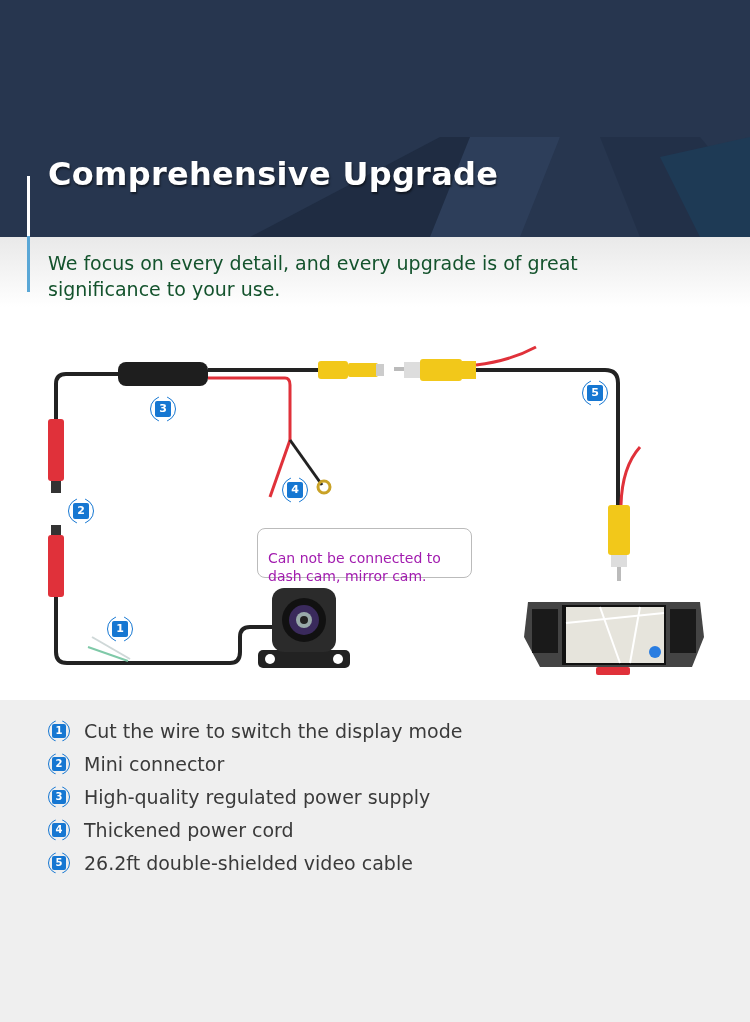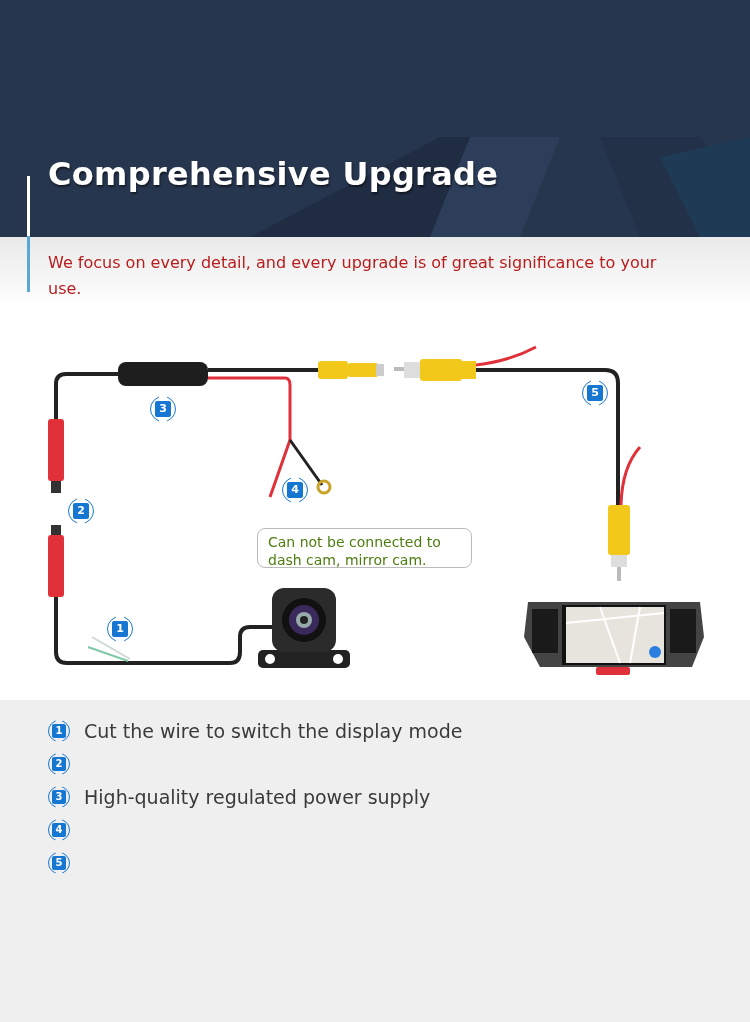--- a/index.html
+++ b/index.html
@@ -4,24 +4,24 @@
 <style>
   html,body{margin:0;padding:0;}
   body{width:750px;height:1022px;position:relative;overflow:hidden;background:#efefef;font-family:"DejaVu Sans","Liberation Sans",sans-serif;}
   .top{position:absolute;left:0;top:0;width:750px;height:137px;background:#27364f;}
   .hero{position:absolute;left:0;top:137px;width:750px;height:100px;background:#27364f;overflow:hidden;}
   .hero svg{position:absolute;left:0;top:0;}
   .title{position:absolute;left:48px;top:155px;color:#fff;font-size:32px;font-weight:bold;letter-spacing:0.3px;text-shadow:1px 2px 2px rgba(0,0,0,0.5);}
   .accent{position:absolute;left:27px;top:176px;width:3px;height:116px;background:#5aa7d6;}
   .accent-top{position:absolute;left:27px;top:176px;width:3px;height:60px;background:#ffffff;}
   .sub-band{position:absolute;left:0;top:237px;width:750px;height:70px;background:linear-gradient(#e9e9e9,#ffffff);}
-  .subtitle{position:absolute;left:48px;top:250px;width:640px;color:#b91c1c;font-size:16px;line-height:26px;}
+  .subtitle{position:absolute;left:48px;top:250px;width:640px;color:#14532d;font-size:19px;line-height:26px;}
   .diagram{position:absolute;left:0;top:307px;width:750px;height:393px;background:#ffffff;}
   .diagram svg{position:absolute;left:0;top:0;}
-  .bubble{position:absolute;left:257px;top:528px;width:215px;height:40px;border:1px solid #bbb;border-radius:8px;background:#fff;color:#4d7c0f;font-size:14px;line-height:18px;padding:4px 10px;box-sizing:border-box;}
+  .bubble{position:absolute;left:257px;top:528px;width:215px;height:50px;border:1px solid #bbb;border-radius:8px;background:#fff;color:#a21caf;font-size:14px;line-height:18px;padding:20px 10px;box-sizing:border-box;}
   .badge{position:absolute;width:16px;height:16px;background:#1677d2;color:#fff;font-size:11px;font-weight:bold;text-align:center;line-height:16px;border-radius:2px;}
   .badge::before,.badge::after{content:"";position:absolute;left:-5px;top:-5px;width:24px;height:24px;border:1.5px solid #1677d2;border-radius:50%;clip-path:polygon(0 0,35% 0,35% 100%,0 100%);}
   .badge::after{clip-path:polygon(65% 0,100% 0,100% 100%,65% 100%);}
   .features{position:absolute;left:48px;top:714px;}
   .feature{display:flex;align-items:center;height:33px;}
   .feature .fb{position:relative;width:14px;height:14px;background:#1677d2;color:#fff;font-size:10px;font-weight:bold;text-align:center;line-height:14px;border-radius:2px;margin-right:18px;margin-left:4px;}
   .feature .fb::before,.feature .fb::after{content:"";position:absolute;left:-4px;top:-4px;width:20px;height:20px;border:1.3px solid #1677d2;border-radius:50%;clip-path:polygon(0 0,35% 0,35% 100%,0 100%);}
   .feature .fb::after{clip-path:polygon(65% 0,100% 0,100% 100%,65% 100%);}
   .feature .ft{font-size:19px;color:#3a3a3a;text-align:right;}
 </style>
@@ -109,24 +109,27 @@
 
 <div class="bubble">Can not be connected to dash cam, mirror cam.</div>
 
 <div class="features">
   <div class="feature">
     <span class="fb">1</span>
     <span class="ft">Cut the wire to switch the display mode</span>
   </div>
   <div class="feature">
     <span class="fb">2</span>
+    <span class="ft">Mini connector</span>
   </div>
   <div class="feature">
     <span class="fb">3</span>
     <span class="ft">High-quality regulated power supply</span>
   </div>
   <div class="feature">
     <span class="fb">4</span>
+    <span class="ft">Thickened power cord</span>
   </div>
   <div class="feature">
     <span class="fb">5</span>
+    <span class="ft">26.2ft double-shielded video cable</span>
   </div>
 </div>
 
 </body></html>

